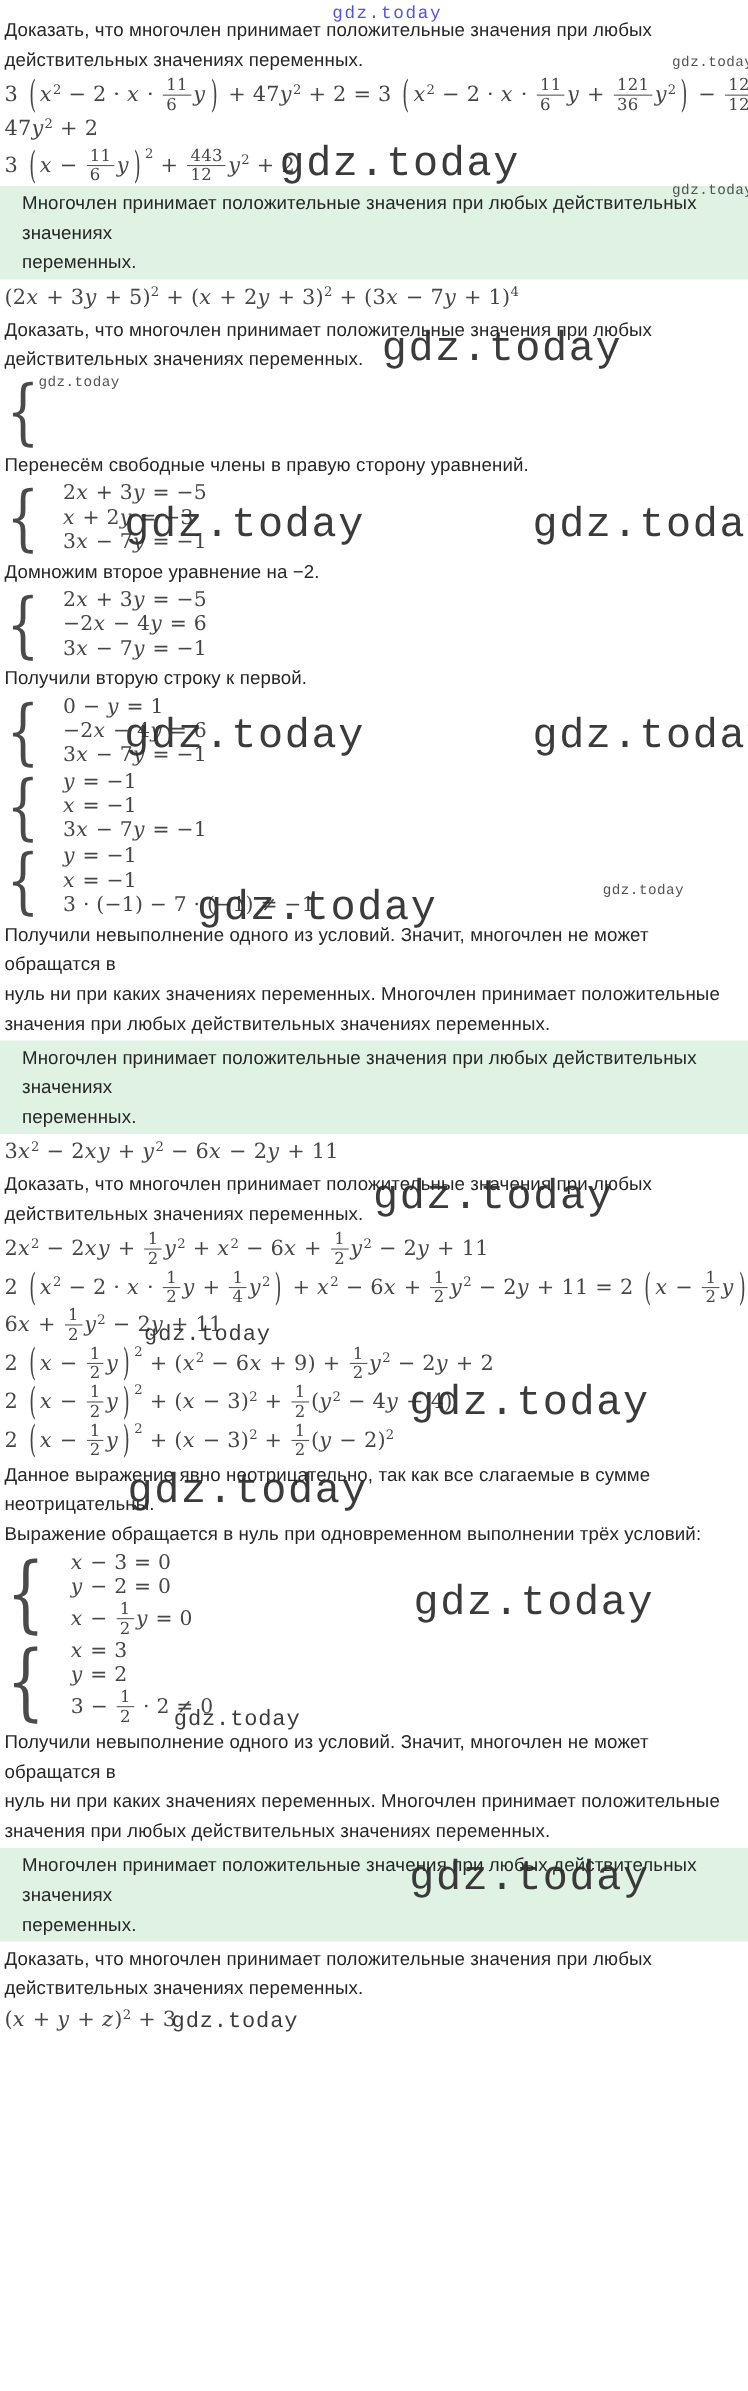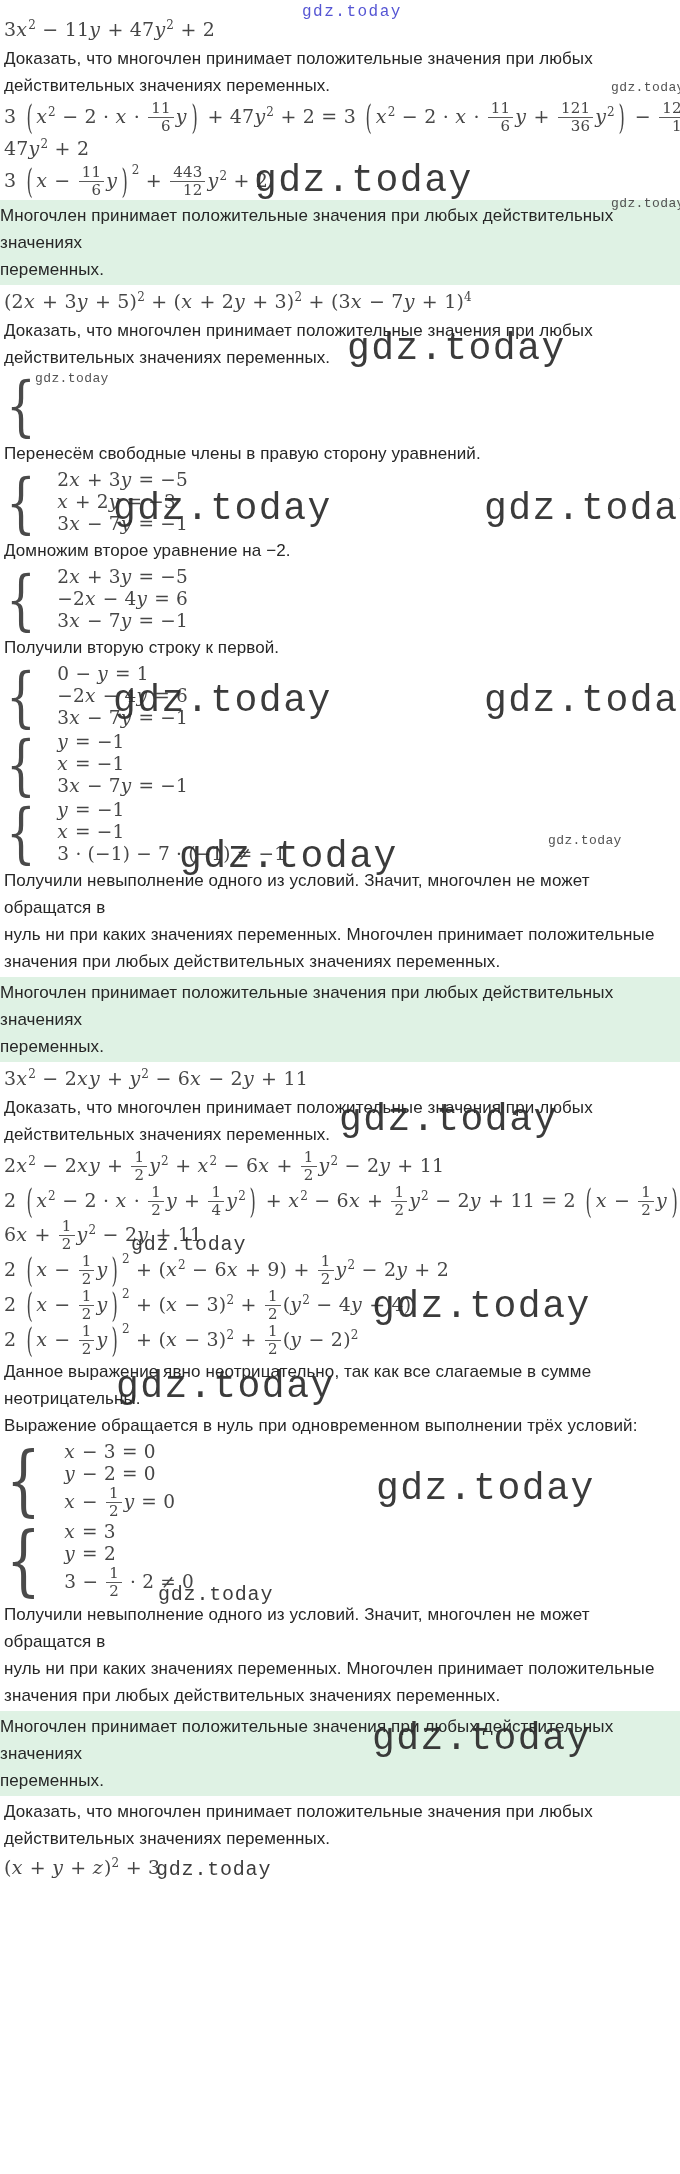--- a/index.html
+++ b/index.html
@@ -8,32 +8,32 @@
     background:#ffffff;color:#222;
     font-family:"Liberation Sans",sans-serif;
   }
   main{padding:14px 4px 0 4px;position:relative}
   .para{
     margin:0;font-size:17px;line-height:27px;color:#262626;
     white-space:pre-line;letter-spacing:0.1px;position:relative;
   }
   .para.highlight{
     background:var(--hl,#dff2e4);
-    margin:2px -4px 2px -4px;padding:2px 0;
+    margin:2px -4px 2px -4px;padding:2px 20px;
   }
   .math{
     font-family:"DejaVu Serif","Liberation Serif",serif;
     font-size:19px;line-height:29px;color:#464646;
     margin:1px 0;letter-spacing:0.2px;position:relative;white-space:nowrap;
   }
   .math i{font-style:italic;padding-right:1px}
   .math sup{font-size:12px;line-height:0;vertical-align:0.55em}
   .math sup.hsup{vertical-align:1.05em}
   .frac{
-    display:inline-block;vertical-align:-0.5em;text-align:right;
+    display:inline-block;vertical-align:-0.5em;text-align:left;
     line-height:1.1;font-size:15px;margin:0 2px;
   }
   .fn{display:block;padding:0 3px;border-bottom:1.2px solid #5a5a5a}
   .fd{display:block;padding:0 3px}
   .bigp{
     display:inline-block;transform:scaleY(1.8) scaleX(0.85);
     vertical-align:-0.05em;margin:0 3px;font-weight:300;
   }
   .system{display:flex;align-items:center;margin:2px 0 2px 2px;position:relative}
   .brace{
@@ -49,21 +49,20 @@
   }
   .wm-blue{font-size:16px;color:var(--wmblue,#4343cf);letter-spacing:1.5px;opacity:.9}
   .wm-big{font-size:38px;color:#2d2d2d;font-weight:300;letter-spacing:1.5px;opacity:.93}
   .wm-medium{font-size:20px;color:#2e2e2e;font-weight:300;letter-spacing:0.8px;opacity:.93}
   .wm-small{font-size:13px;color:#4a4a4a;letter-spacing:0.4px;opacity:.95}
 </style>
 </head>
 <body style="--hl: #dff2e4; --wmblue: #4343cf; background: rgb(255, 255, 255);">
 
 <main>
-    <div class="math">3<i>x</i><sup>2</sup> − 11<i>y</i> + 47<i>y</i><sup>2</sup> + 2</div>
     <p class="para" style="position: relative;">Доказать, что многочлен принимает положительные значения при любых
 действительных значениях переменных.<span class="wm wm-small" style="left: 607px; top: 29px;">gdz.today</span></p>
     <div class="math">3 <span class="bigp">(</span><i>x</i><sup>2</sup> − 2 · <i>x</i> · <span class="frac"><span class="fn">11</span><span class="fd">6</span></span><i>y</i><span class="bigp">)</span> + 47<i>y</i><sup>2</sup> + 2 = 3 <span class="bigp">(</span><i>x</i><sup>2</sup> − 2 · <i>x</i> · <span class="frac"><span class="fn">11</span><span class="fd">6</span></span><i>y</i> + <span class="frac"><span class="fn">121</span><span class="fd">36</span></span><i>y</i><sup>2</sup><span class="bigp">)</span> − <span class="frac"><span class="fn">121</span><span class="fd">12</span></span> +<br>47<i>y</i><sup>2</sup> + 2</div>
     <div class="math" style="position: relative;">3 <span class="bigp">(</span><i>x</i> − <span class="frac"><span class="fn">11</span><span class="fd">6</span></span><i>y</i><span class="bigp">)</span><sup class="hsup">2</sup> + <span class="frac"><span class="fn">443</span><span class="fd">12</span></span><i>y</i><sup>2</sup> + 2<span class="wm wm-big" style="left: 250px; top: 2px;">gdz.today</span><span class="wm wm-small" style="left: 607px; top: 25px;">gdz.today</span></div>
     <p class="para highlight">Многочлен принимает положительные значения при любых действительных значениях
 переменных.</p>
     <div class="math">(2<i>x</i> + 3<i>y</i> + 5)<sup>2</sup> + (<i>x</i> + 2<i>y</i> + 3)<sup>2</sup> + (3<i>x</i> − 7<i>y</i> + 1)<sup>4</sup></div>
     <p class="para" style="position: relative;">Доказать, что многочлен принимает положительные значения при любых
 действительных значениях переменных.<span class="wm wm-big" style="left: 343px; top: 18px;">gdz.today</span><span class="wm wm-small" style="left: 31px; top: 48px;">gdz.today</span></p>
     <div class="system">

